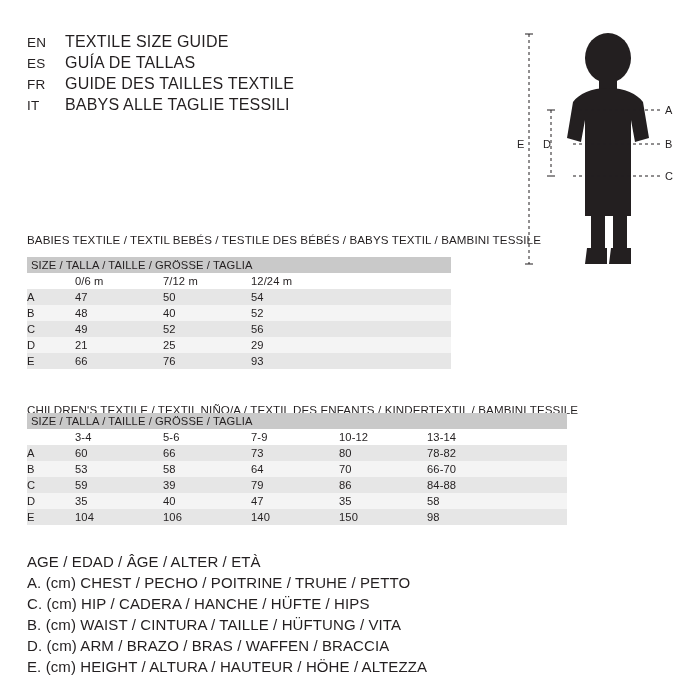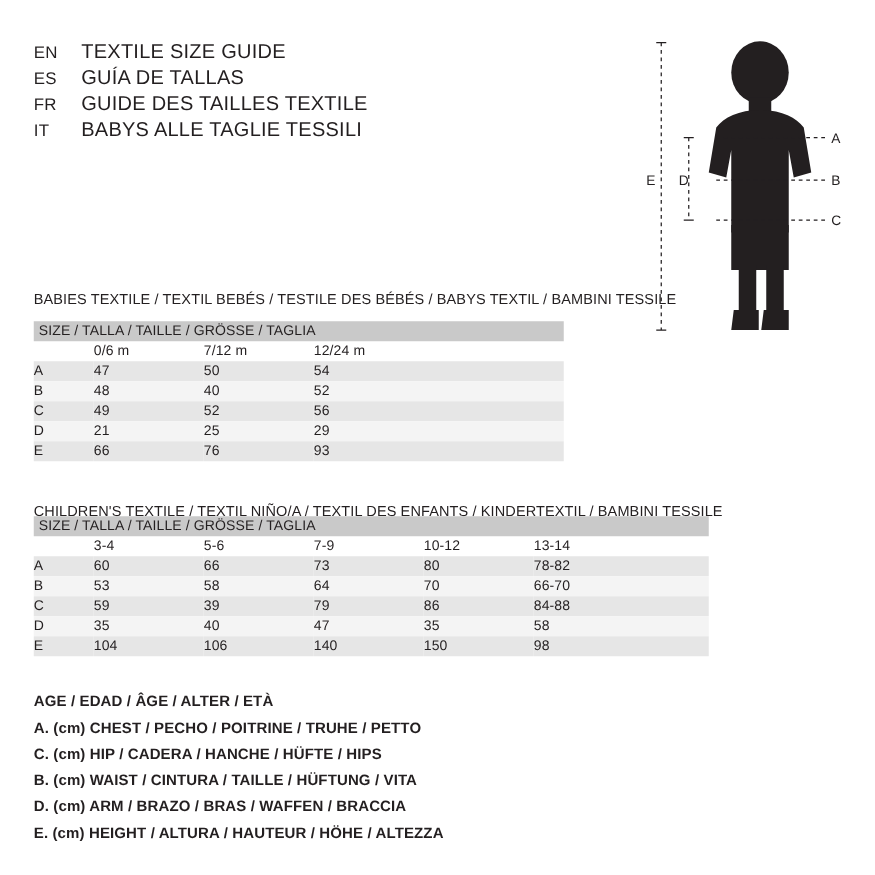--- a/index.html
+++ b/index.html
@@ -88,26 +88,25 @@
   td.label-col { padding-left: 4px; }
 
   
   .legend {
     position: absolute;
     left: 27px;
     top: 551px;
     width: 520px;
   }
   .legend-line {
-    font-size: 12px;
+    font-size: 15px;
     height: 21px;
     line-height: 21px;
     letter-spacing: .1px;
     white-space: nowrap;
-    font-weight: bold;
   }
 
   
   .figure {
     position: absolute;
     left: 505px;
     top: 20px;
     width: 180px;
     height: 260px;
   }

